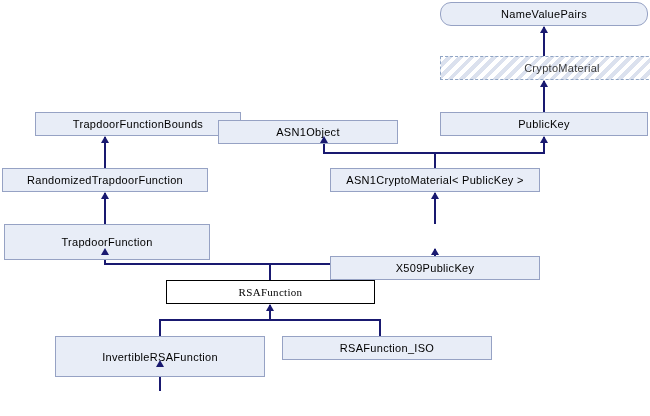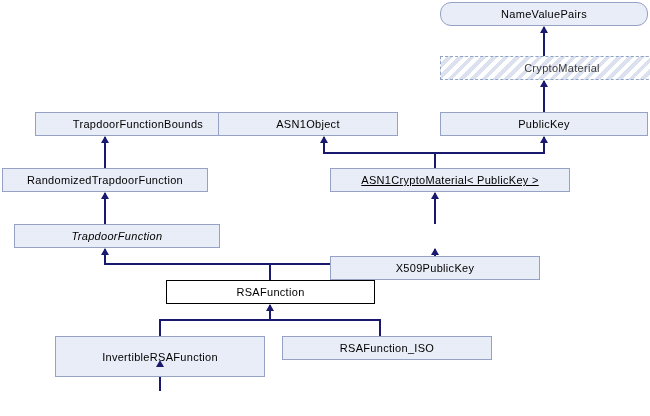--- a/index.html
+++ b/index.html
@@ -26,20 +26,21 @@
     display: flex;
     align-items: center;
     justify-content: center;
     white-space: nowrap;
     cursor: pointer;
     z-index: 2;
   }
   .node.main {
     background: var(--main-fill, #ffffff);
     border: 1px solid var(--main-border, #000000);
+    font-family: Liberation Serif, serif;
   }
   .node.hatched {
     background: repeating-linear-gradient(
       135deg,
       #ffffff 0px, #ffffff 4px,
       var(--hatch-stripe, #dbe1ee) 4px, var(--hatch-stripe, #dbe1ee) 8px
     );
     border: 1px dashed var(--hatch-border, #8fa4c4);
     color: #3c3c3c;
   }
@@ -87,22 +88,22 @@
     <div class="edge-seg" style="left: 269px; top: 305px; width: 2px; height: 15px;"></div>
     <div class="edge-seg" style="left: 159px; top: 319px; width: 222px; height: 2px;"></div>
     <div class="edge-seg" style="left: 159px; top: 320px; width: 2px; height: 16px;"></div>
     <div class="edge-seg" style="left: 379px; top: 320px; width: 2px; height: 16px;"></div>
     <div class="arrowhead" style="left: 266px; top: 304px;"></div>
     <div class="edge-seg" style="left: 159px; top: 361px; width: 2px; height: 30px;"></div>
     <div class="arrowhead" style="left: 156px; top: 360px;"></div>
     <div class="node normal" style="left: 440px; top: 2px; width: 208px; height: 24px; border-radius: 11px;">NameValuePairs</div>
     <div class="node hatched" style="left: 440px; top: 56px; width: 244px; height: 24px;">CryptoMaterial</div>
     <div class="node normal" style="left: 2px; top: 112px; width: 206px; height: 24px; margin-left: 33px;">TrapdoorFunctionBounds</div>
-    <div class="node normal" style="left: 218px; top: 112px; width: 180px; height: 24px;">ASN1Object</div>
+    <div class="node normal" style="left: 218px; top: 120px; width: 180px; height: 24px;">ASN1Object</div>
     <div class="node normal" style="left: 440px; top: 112px; width: 208px; height: 24px;">PublicKey</div>
     <div class="node normal" style="left: 2px; top: 168px; width: 206px; height: 24px;">RandomizedTrapdoorFunction</div>
-    <div class="node normal" style="left: 330px; top: 168px; width: 240px; height: 24px; text-decoration: underline;">ASN1CryptoMaterial&lt; PublicKey &gt;</div>
-    <div class="node normal" style="left: 14px; top: 224px; width: 206px; height: 24px; font-style: italic;">TrapdoorFunction</div>
+    <div class="node normal" style="left: 330px; top: 168px; width: 210px; height: 24px;">ASN1CryptoMaterial&lt; PublicKey &gt;</div>
+    <div class="node normal" style="left: 4px; top: 224px; width: 206px; height: 36px;">TrapdoorFunction</div>
     <div class="node normal" style="left: 330px; top: 224px; width: 210px; height: 24px; margin-top: 32px;">X509PublicKey</div>
     <div class="node main" style="left: 166px; top: 280px; width: 209px; height: 24px;">RSAFunction</div>
     <div class="node normal" style="left: 55px; top: 336px; width: 210px; height: 41px;">InvertibleRSAFunction</div>
     <div class="node normal" style="left: 282px; top: 336px; width: 210px; height: 24px;">RSAFunction_ISO</div>
   </div>
 
 </body></html>

